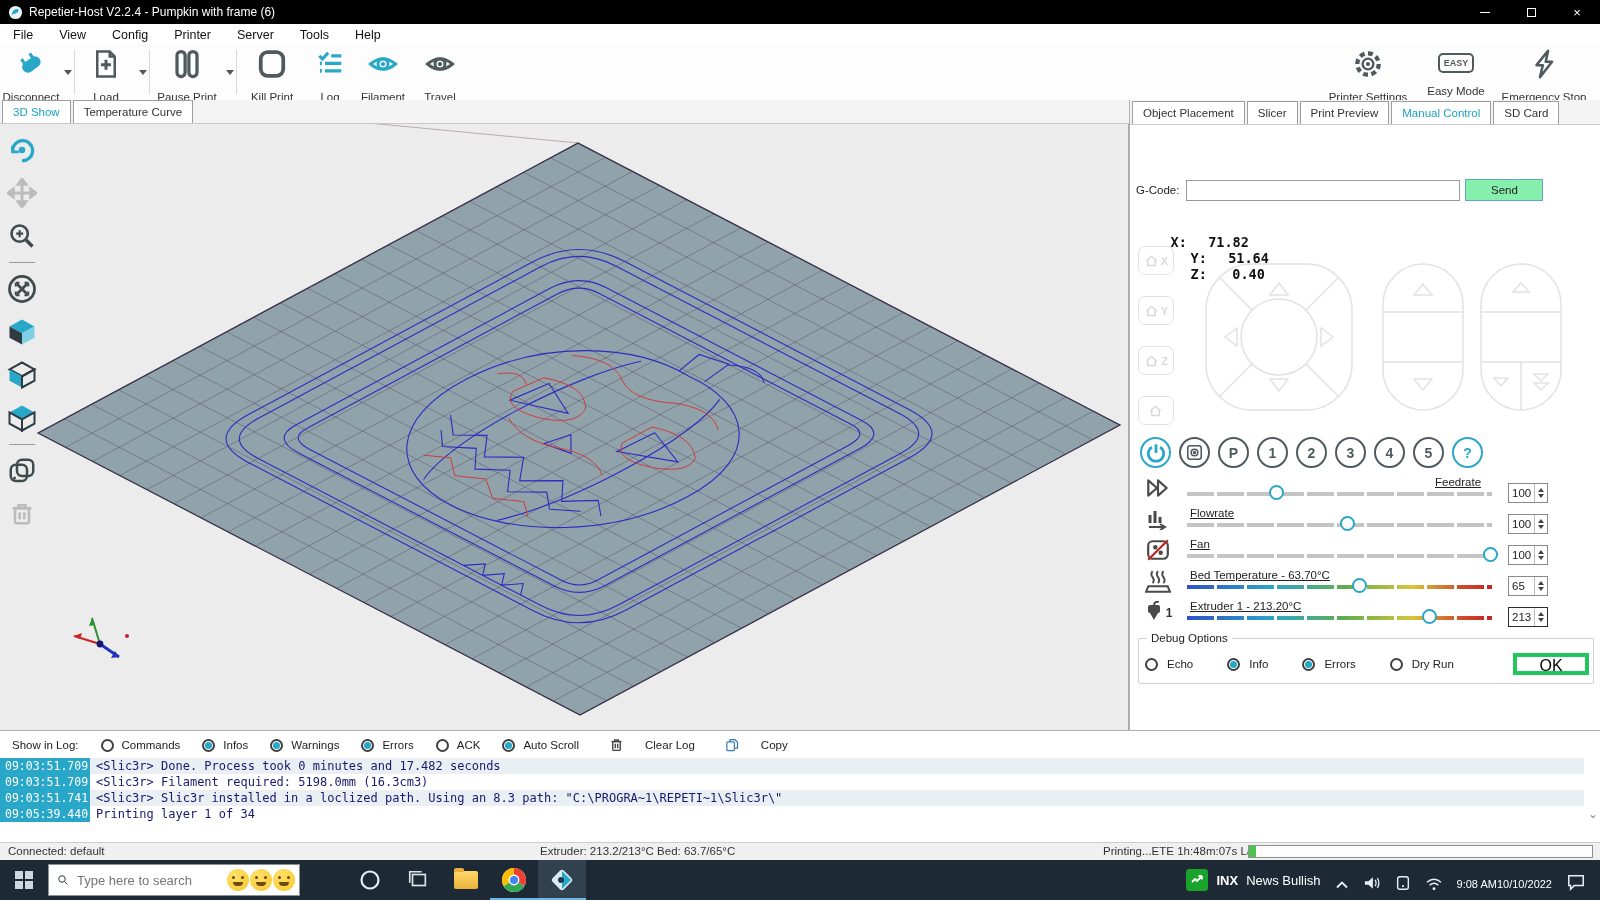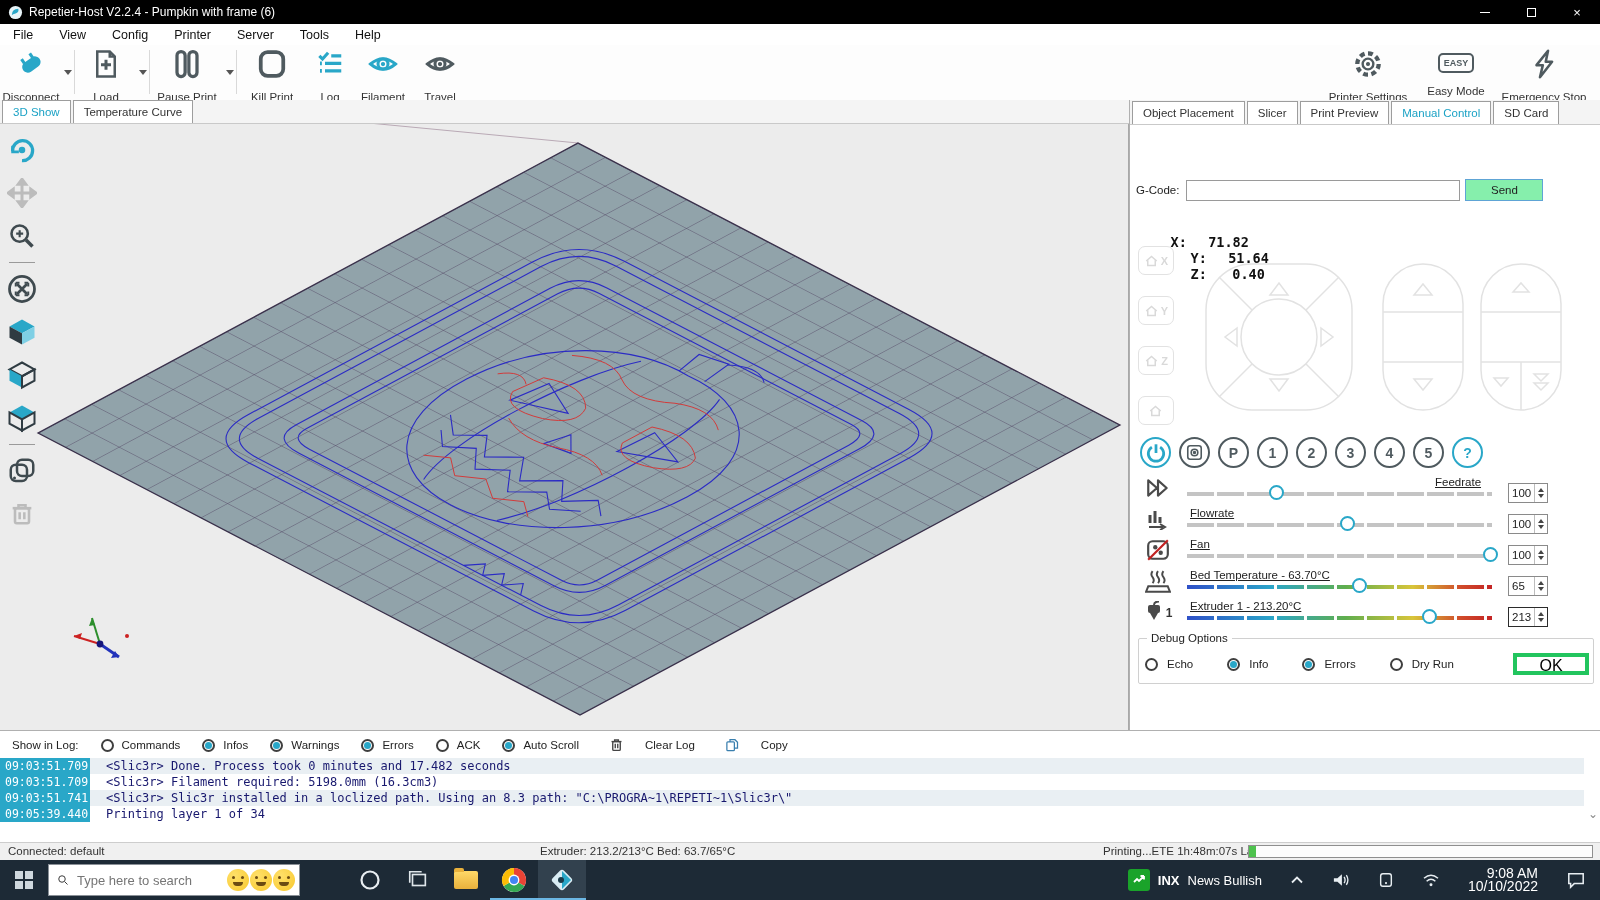--- a/index.html
+++ b/index.html
@@ -84,21 +84,21 @@
 .logctl{position:absolute;left:0;top:4px;width:1600px;height:20px;display:flex;align-items:center}
 .logctl .cap{margin-left:12px;font-size:11.5px;color:#222}
 .ltog{display:flex;align-items:center;gap:8px;margin-left:22px}
 .ltog span{font-size:11.5px;color:#222}
 .laction{display:flex;align-items:center;gap:21px;margin-left:30px}
 .laction span{font-size:11.5px;color:#222}
 .logrows{position:absolute;left:0;top:27px;width:1584px}
 .logrow{display:flex;height:16px;align-items:center}
 .logrow:nth-child(odd){background:#e9eff3}
 .logtime{width:90px;height:16px;background:#29a7c8;color:#fff;font-size:11.5px;display:flex;align-items:center;padding-left:5px;flex:none}
-.logmsg{font-size:12px;color:#18186e;padding-left:16px;white-space:pre}
+.logmsg{font-size:12px;color:#18186e;padding-left:6px;white-space:pre}
 .logscroll{position:absolute;right:2px;top:76px;color:#8a8a8a;font-size:12px}
 
 .statusbar{position:absolute;left:0;top:842px;width:1600px;height:18px;background:#f0f0f0;border-top:1px solid #cdcdcd;font-size:11.5px;color:#333}
 .statusbar .s1{position:absolute;left:8px;top:2px}
 .statusbar .s2{position:absolute;left:540px;top:2px}
 .statusbar .s3{position:absolute;left:1103px;top:2px}
 .progress{position:absolute;left:1248px;top:2px;width:345px;height:13px;border:1px solid #8f8f8f;background:#fdfdfd}
 .progress .fill{height:100%;background:#4ec24e}
 
 .taskbar{position:absolute;left:0;top:860px;width:1600px;height:40px;background:#1d2a36;display:flex;align-items:center;color:#fff}
@@ -110,25 +110,25 @@
 .emojiset{display:flex;align-items:center;gap:1px;margin-left:auto;margin-right:4px}
 .emoji{width:22px;height:22px;border-radius:50%;background:radial-gradient(circle at 35% 30%,#ffe06a,#f8c82d);position:relative}
 .emoji:before{content:"";position:absolute;left:5px;top:7px;width:3px;height:3px;border-radius:50%;background:#6b4b12;box-shadow:9px 0 0 #6b4b12}
 .emoji:after{content:"";position:absolute;left:6px;top:13px;width:10px;height:4px;border-radius:0 0 8px 8px;background:#6b4b12}
 .tbicons{display:flex;margin-left:46px}
 .tbcell{width:48px;height:40px;display:flex;align-items:center;justify-content:center}
 .tbcell.active{background:#32414e;box-shadow:inset 0 -2px 0 #6cb7e4}
 .tbcell.openline{box-shadow:inset 0 -2px 0 #6cb7e4}
 .folder{width:24px;height:18px;background:linear-gradient(#ffd968,#e9b13c);border-radius:2px;position:relative}
 .folder:before{content:"";position:absolute;left:0;top:-3px;width:10px;height:4px;background:#e9b13c;border-radius:2px 2px 0 0}
-.tray{margin-left:auto;display:flex;align-items:center;gap:28px;padding-right:14px}
+.tray{margin-left:auto;display:flex;align-items:flex-end;gap:14px;padding-right:14px}
 .ticker{display:flex;align-items:center;gap:8px;font-size:13px}
 .ticker b{font-weight:bold}
 .inxicon{width:22px;height:22px;border-radius:3px;background:#1aa32a;display:flex;align-items:center;justify-content:center}
-.clock{display:flex;flex-direction:column;align-items:flex-end;font-size:14px;line-height:13px}
+.clock{display:flex;flex-direction:row;align-items:flex-end;font-size:11px;line-height:13px}
 </style>
 </head>
 <body>
 
 <div class="titlebar">
   <svg class="appicon" viewBox="0 0 16 16">
       <circle cx="8" cy="8" r="7" fill="#e8f4f8"></circle>
       <path d="M4 11 Q4 4 11 4 Q12 8 8 9 Q5 9.5 4 11Z" fill="#29a7c8"></path>
     </svg>
   <span class="ttl">Repetier-Host V2.2.4 - Pumpkin with frame (6)</span>

